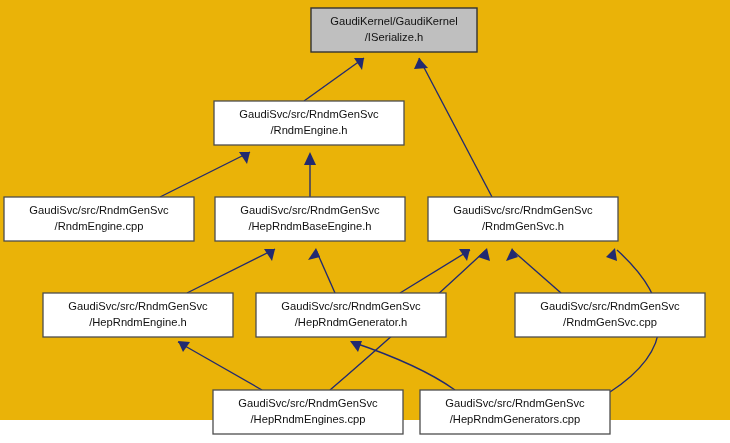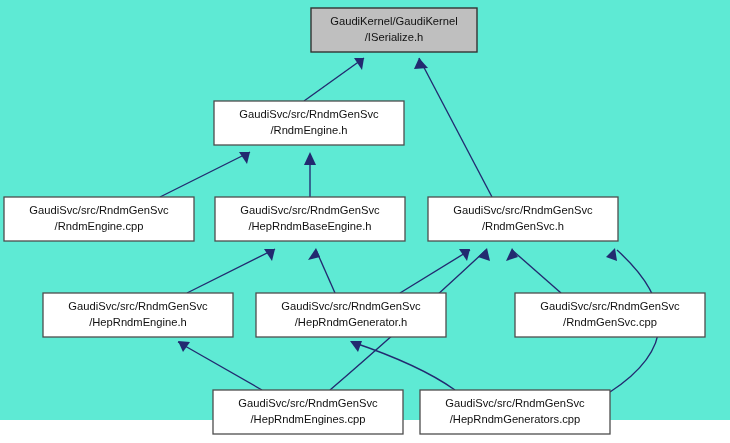--- a/index.html
+++ b/index.html
@@ -10,21 +10,21 @@
   body {
     width: 730px;
     height: 443px;
     font-family: "Liberation Sans", sans-serif;
     overflow: hidden;
   }
   #graph-root {
     position: relative;
     width: 730px;
     height: 420px;
-    background: #5eead4;
+    background: #eab308;
     text-decoration: underline;
   }
   svg#depgraph {
     display: block;
     width: 730px;
     height: 443px;
   }
   .node-box {
     fill: #ffffff;
     stroke: #4d4d4d;

